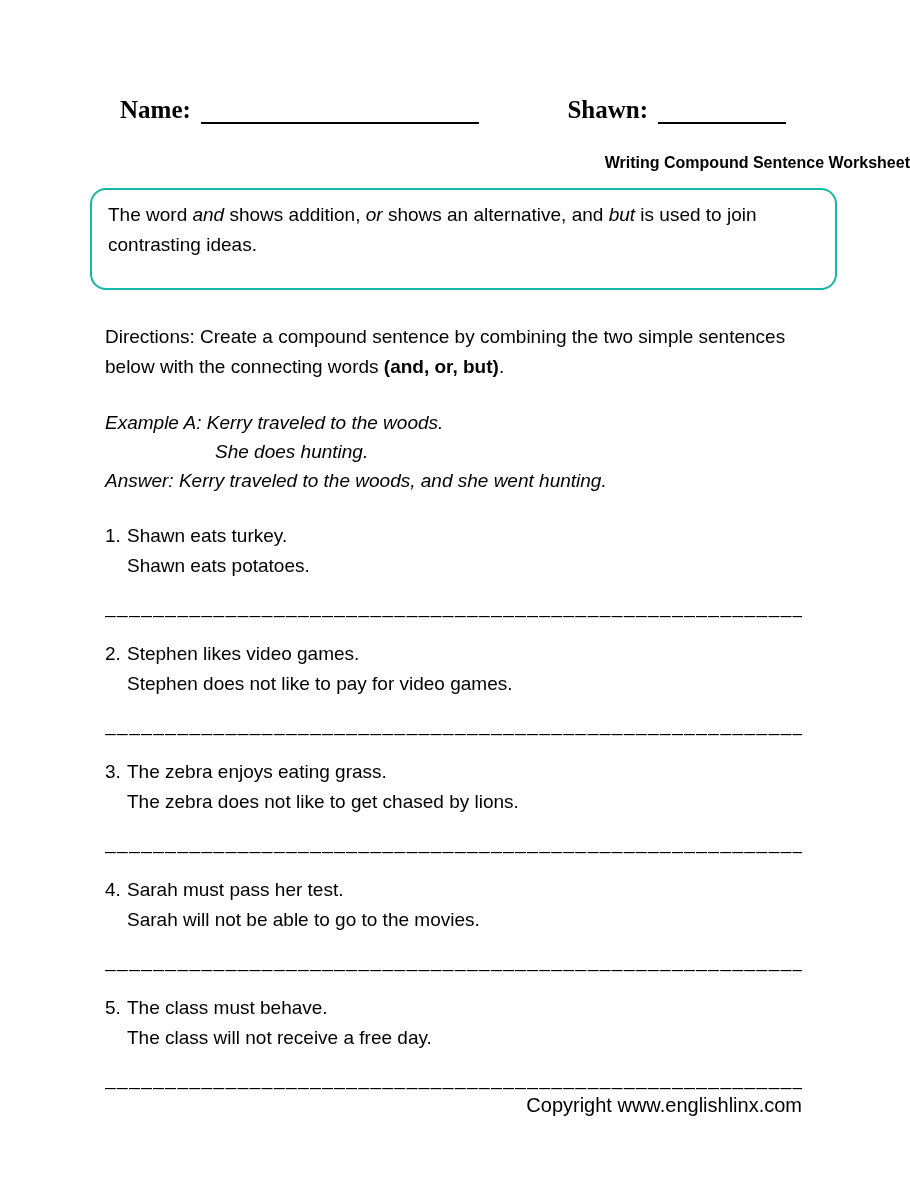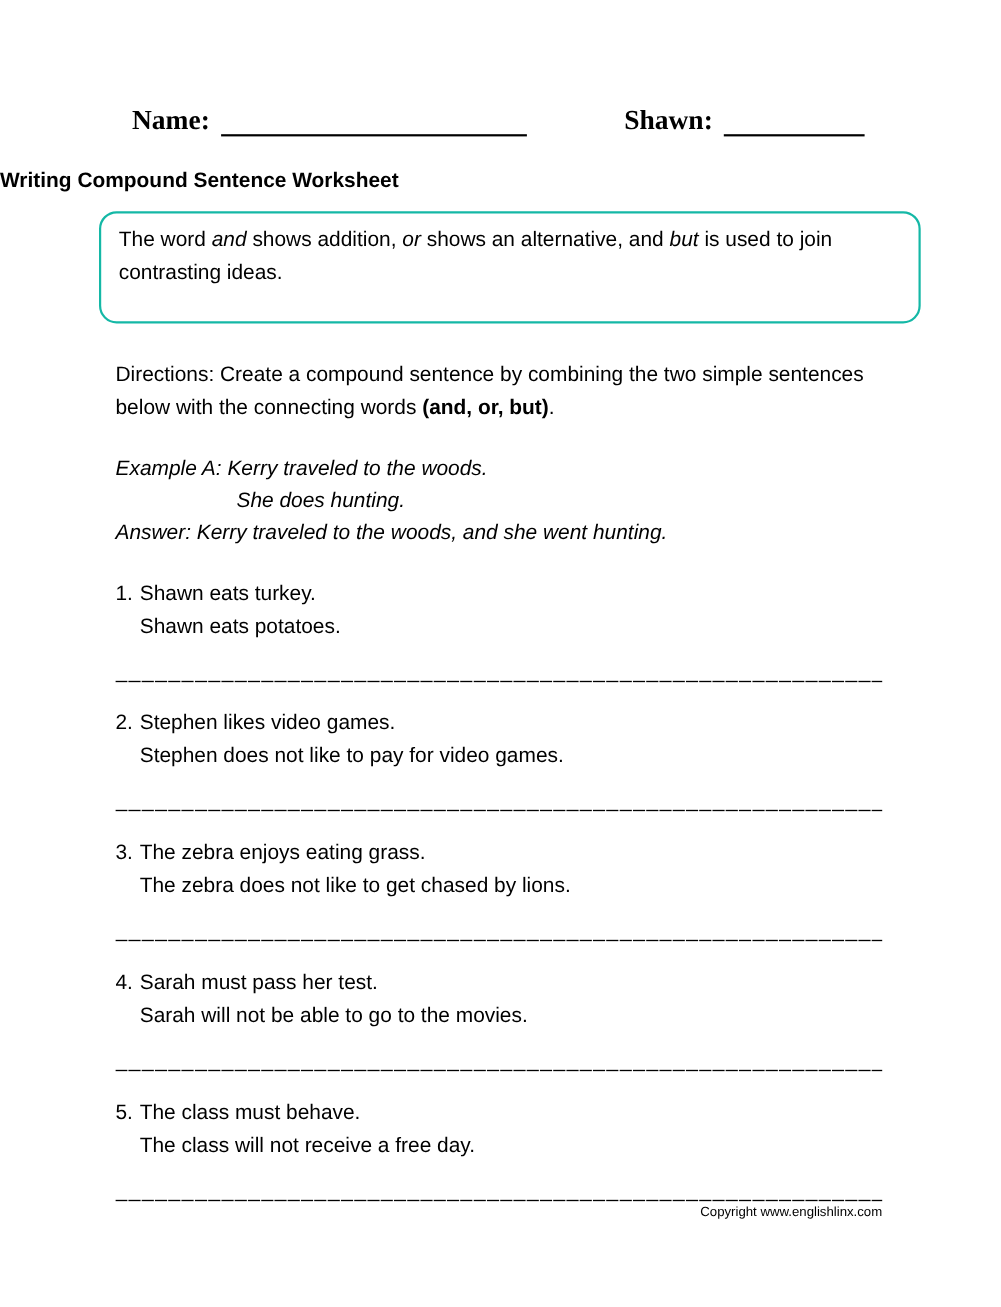--- a/index.html
+++ b/index.html
@@ -28,23 +28,23 @@
   .header-group { display: flex; align-items: flex-end; }
   .blank-line {
     display: inline-block;
     border-bottom: 2px solid #000;
     height: 26px;
     margin-left: 10px;
   }
   .name-blank { width: 278px; }
   .date-blank { width: 128px; }
   .title {
-    text-align: left;
+    text-align: right;
     font-weight: bold;
-    font-size: 19px;
+    font-size: 16px;
     margin-top: 30px;
   }
   .info-box {
     box-sizing: border-box;
     margin: 16px 0 0 90px;
     width: 747px;
     border: 2px solid #14b8a6;
     border-radius: 16px;
     padding: 10px 16px 28px 16px;
     font-size: 19px;
@@ -80,21 +80,21 @@
     overflow: hidden;
     white-space: nowrap;
     font-size: 19px;
     letter-spacing: 1.5px;
     line-height: 24px;
   }
   .copyright {
     position: absolute;
     top: 1094px;
     right: 108px;
-    font-size: 12px;
+    font-size: 20px;
   }
 </style>
 </head>
 <body>
 
 <div class="header-row">
   <div class="header-group">
     <span>Name:</span>
     <span class="blank-line name-blank"></span>
   </div>

